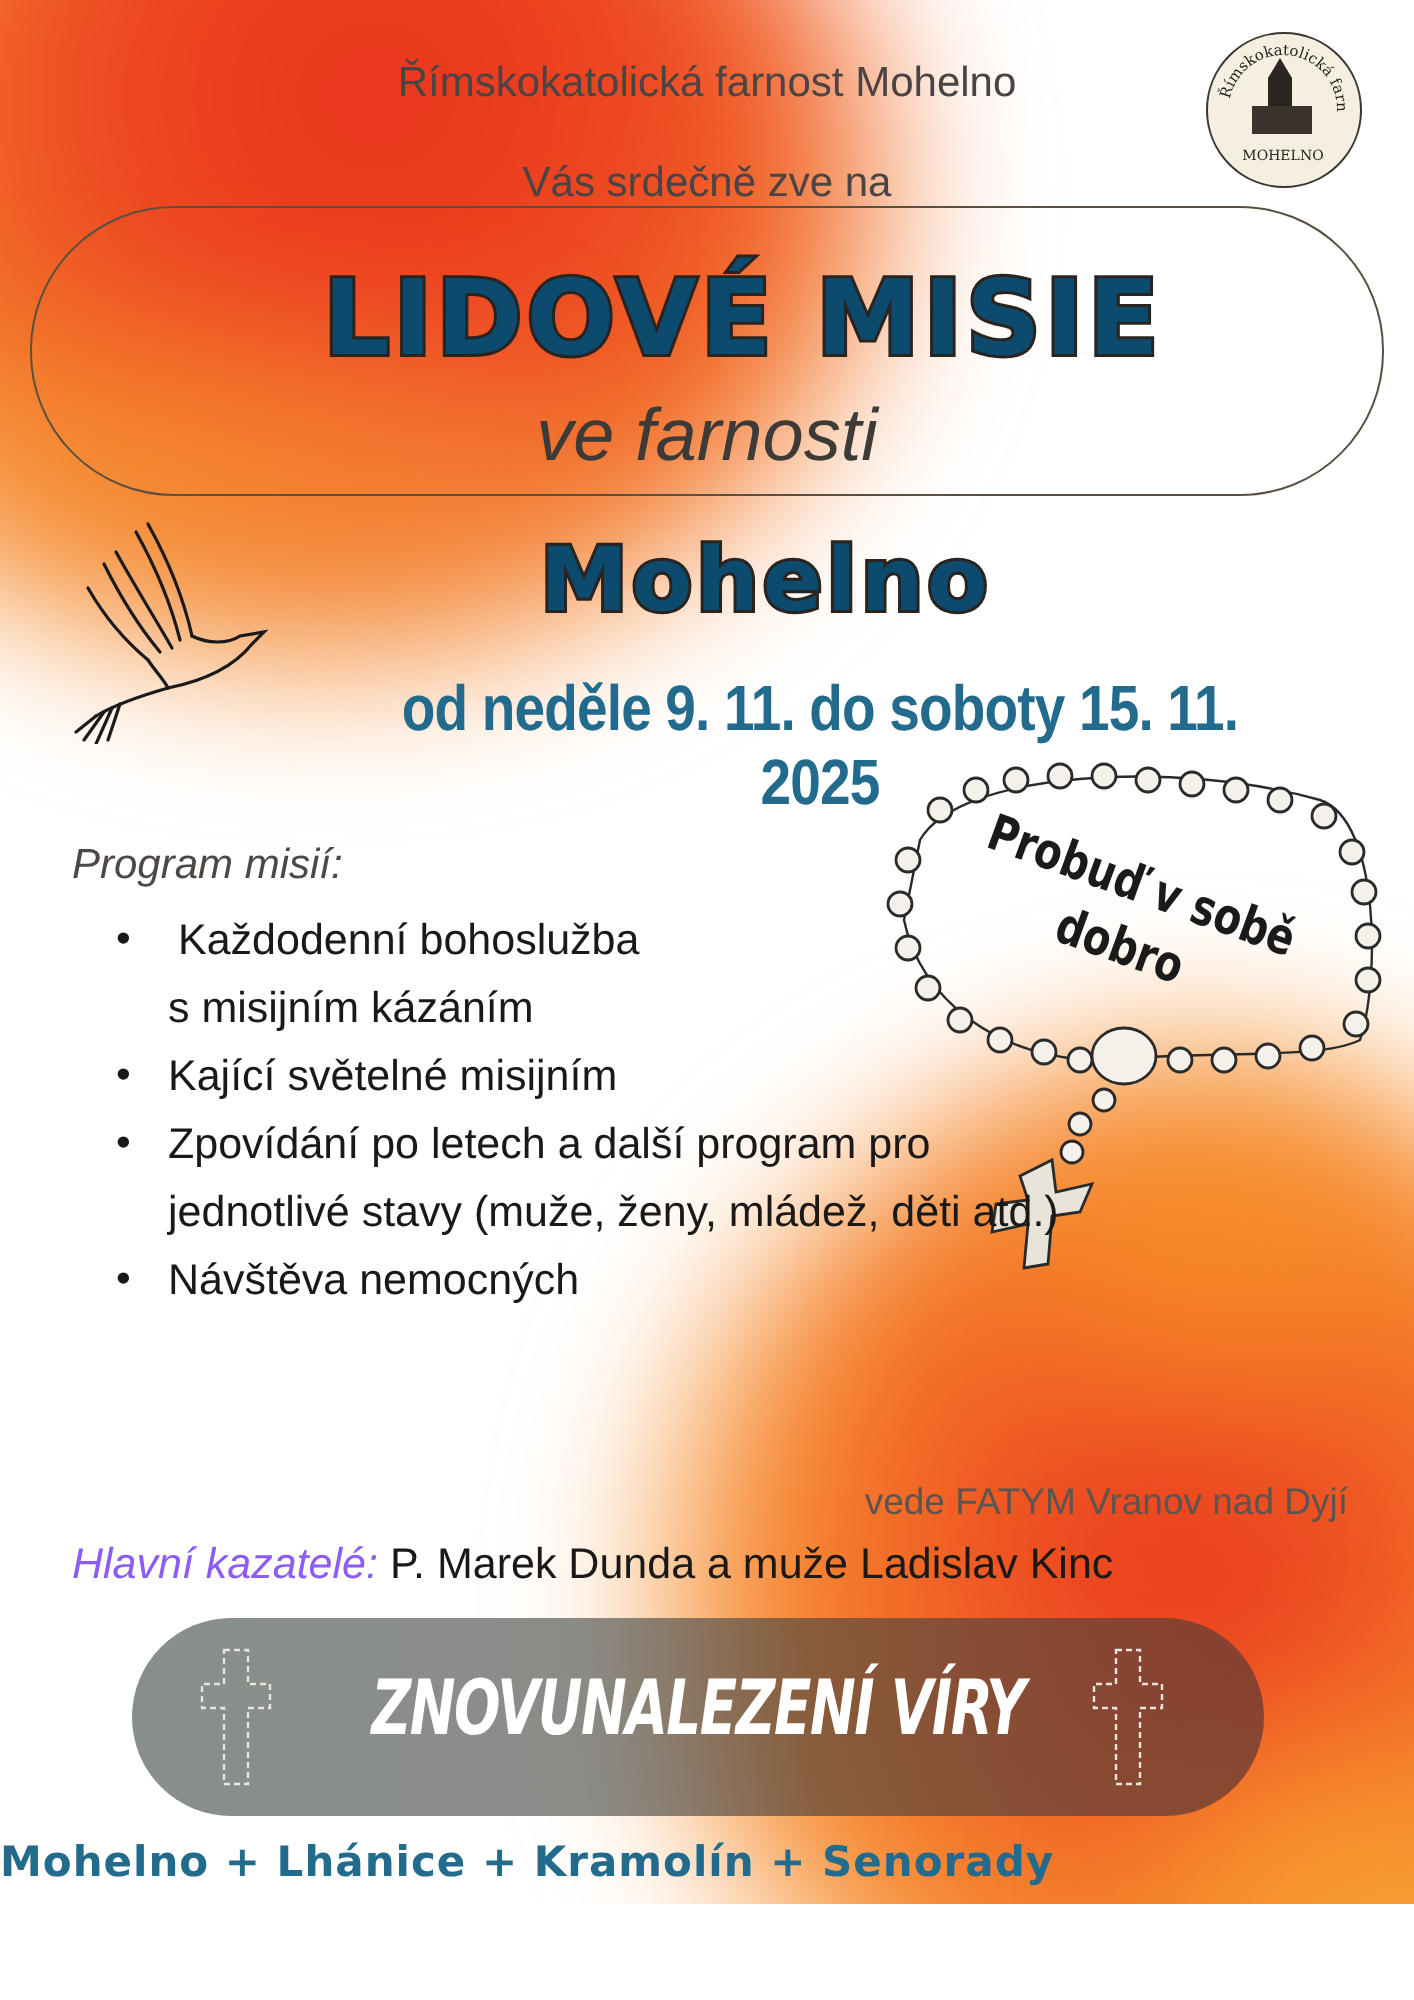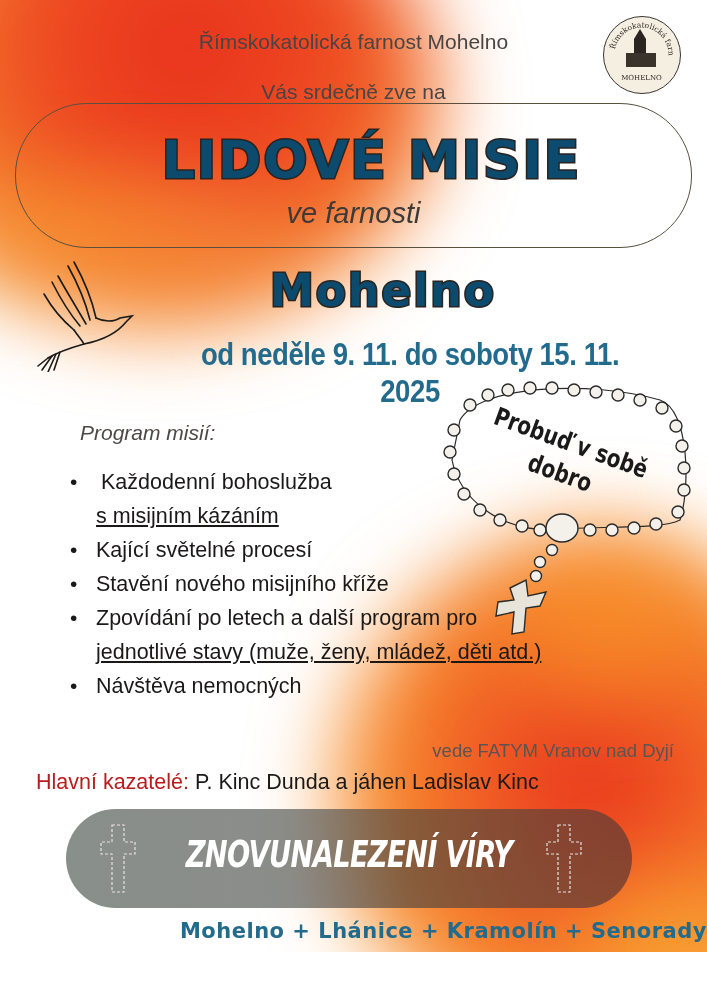--- a/index.html
+++ b/index.html
@@ -25,38 +25,38 @@
   .header-line { left:0; width:707px; text-align:center; color:#4a4444; font-size:21px; font-family:"Liberation Sans", sans-serif; }
   .seal { left:603px; top:16px; width:78px; height:78px; border-radius:50%; background:#f5efe2; border:1.5px solid #3a3530; box-sizing:border-box; }
   .title-pill { left:15px; top:103px; width:677px; height:145px; border:1.5px solid #5a5040; border-radius:72px; box-sizing:border-box; }
   .bubble {
     font-family:"DejaVu Sans", sans-serif; font-weight:900; color:#0c4a6e;
     -webkit-text-stroke:3px #2a2420; paint-order:stroke fill; letter-spacing:2px;
     text-shadow:0 0 0 #2a2420;
     padding-left:18px;
   }
   .title-main { left:0; width:707px; top:130px; text-align:center; font-size:52px; }
-  .title-sub { left:0; width:707px; top:197px; text-align:center; font-size:29px; font-style:italic; color:#3d3a38; font-family:"Liberation Sans", sans-serif; }
+  .title-sub { left:0; width:707px; top:197px; text-align:center; font-size:37px; font-style:italic; color:#3d3a38; font-family:"Liberation Sans", sans-serif; }
   .place { left:150px; width:430px; top:265px; text-align:center; font-size:44px; }
   .dates { left:140px; width:540px; top:336px; text-align:center; color:#236b8c; font-weight:bold; font-size:32px; font-family:"Liberation Sans", sans-serif; transform:scaleX(0.86); transform-origin:center; letter-spacing:-0.5px; }
   .dove { left:34px; top:260px; width:110px; height:112px; }
-  .prog-label { left:36px; top:421px; font-size:21px; font-style:italic; color:#4d4846; font-family:"Liberation Sans", sans-serif;margin-left:44px; }
-  .list { left:58px; top:453px; width:620px; margin:12px; padding:0; list-style:none; }
+  .prog-label { left:36px; top:421px; font-size:21px; font-style:italic; color:#4d4846; font-family:"Liberation Sans", sans-serif; }
+  .list { left:58px; top:453px; width:620px; margin:0; padding:0; list-style:none; }
   .list li { position:relative; font-size:21.5px; color:#1b1818; line-height:34px; padding-left:26px; font-family:"Liberation Sans", sans-serif; }
   .list li::before { content:"•"; position:absolute; left:0; top:0; font-size:21px; }
-  .list .cont { display:block;text-decoration:underline; }
+  .list .cont { display:block; }
   .rosary { left:440px; top:380px; width:255px; height:260px; }
   .leader { left:0; width:674px; top:740px; text-align:right; font-size:18.5px; color:#5c5450; font-family:"Liberation Sans", sans-serif; }
   .preachers { left:36px; top:770px; font-size:21.5px; color:#1b1818; font-family:"Liberation Sans", sans-serif; }
-  .preachers .lbl { color:#b91c1c; }
+  .preachers .lbl { font-style:italic; color:#8b5cf6; }
   .banner { left:66px; top:809px; width:566px; height:99px; border-radius:50px;
             background:linear-gradient(90deg, rgba(110,118,112,0.82) 0%, rgba(110,112,108,0.8) 40%, rgba(105,80,60,0.78) 60%, rgba(110,60,50,0.8) 100%); }
   .banner-text { left:66px; width:566px; top:832px; text-align:center; color:#ffffff; font-weight:900; font-style:italic; font-size:38px; font-family:"DejaVu Sans", sans-serif; transform:scaleX(0.72); letter-spacing:-1px; }
   .cross { width:36px; height:70px; }
-  .villages { left:0; width:707px; text-align:right; color:#236b8c; font-weight:900; font-family:"DejaVu Sans", sans-serif; font-size:21px; letter-spacing:0.5px; }
+  .villages { left:0; width:707px; text-align:left; color:#236b8c; font-weight:900; font-family:"DejaVu Sans", sans-serif; font-size:21px; letter-spacing:0.5px; }
 </style>
 </head>
 <body>
 
 <div class="poster">
   <div class="bg">
     <div class="blob b1"></div>
     <div class="blob b2"></div>
     <div class="blob b3"></div>
     <div class="blob b4"></div>
@@ -140,33 +140,32 @@
       <text x="128" y="102" font-size="25" transform="scale(0.8 1) translate(30 0)">dobro</text>
     </g>
   </svg>
 
   <div class="abs prog-label">Program misií:</div>
   <ul class="abs list">
     <li>
       <span style="padding-left:5px;">Každodenní bohoslužba</span>
       <span class="cont">s misijním kázáním</span>
     </li>
-    <li><span>Kající světelné procesí</span></li>
-    <li><span>Stavění nového misijního kříže</span></li>
+    <li><span>Kající světelné misijním</span></li>
     <li>
       <span>Zpovídání po letech a další program pro</span>
       <span class="cont">jednotlivé stavy (muže, ženy, mládež, děti atd.)</span>
     </li>
     <li><span>Návštěva nemocných</span></li>
   </ul>
 
   <div class="abs leader">vede FATYM Vranov nad Dyjí</div>
   <div class="abs preachers">
     <span class="lbl">Hlavní kazatelé:</span>
-    <span>P. Kinc Dunda a jáhen Ladislav Kinc</span>
+    <span>P. Marek Dunda a muže Ladislav Kinc</span>
   </div>
 
   <div class="abs banner"></div>
   <svg class="abs cross" style="left:100px; top:824px;" viewBox="0 0 36 70">
     <path d="M12 1 H24 V18 H35 V30 H24 V68 H12 V30 H1 V18 H12 Z" fill="none" stroke="#e8e4e0" stroke-width="1.2" stroke-dasharray="3 2"></path>
   </svg>
   <svg class="abs cross" style="left:546px; top:824px;" viewBox="0 0 36 70">
     <path d="M12 1 H24 V18 H35 V30 H24 V68 H12 V30 H1 V18 H12 Z" fill="none" stroke="#e8e4e0" stroke-width="1.2" stroke-dasharray="3 2"></path>
   </svg>
   <div class="abs banner-text">ZNOVUNALEZENÍ VÍRY</div>

